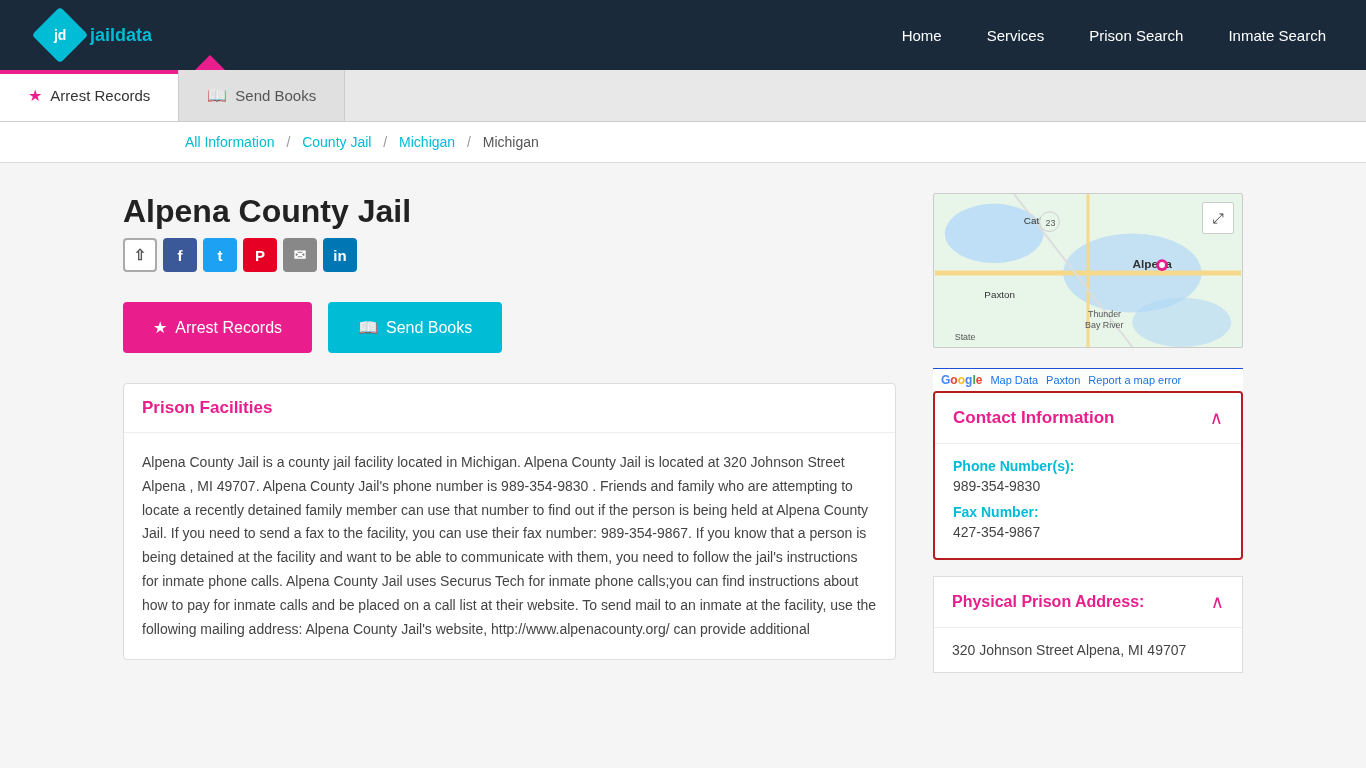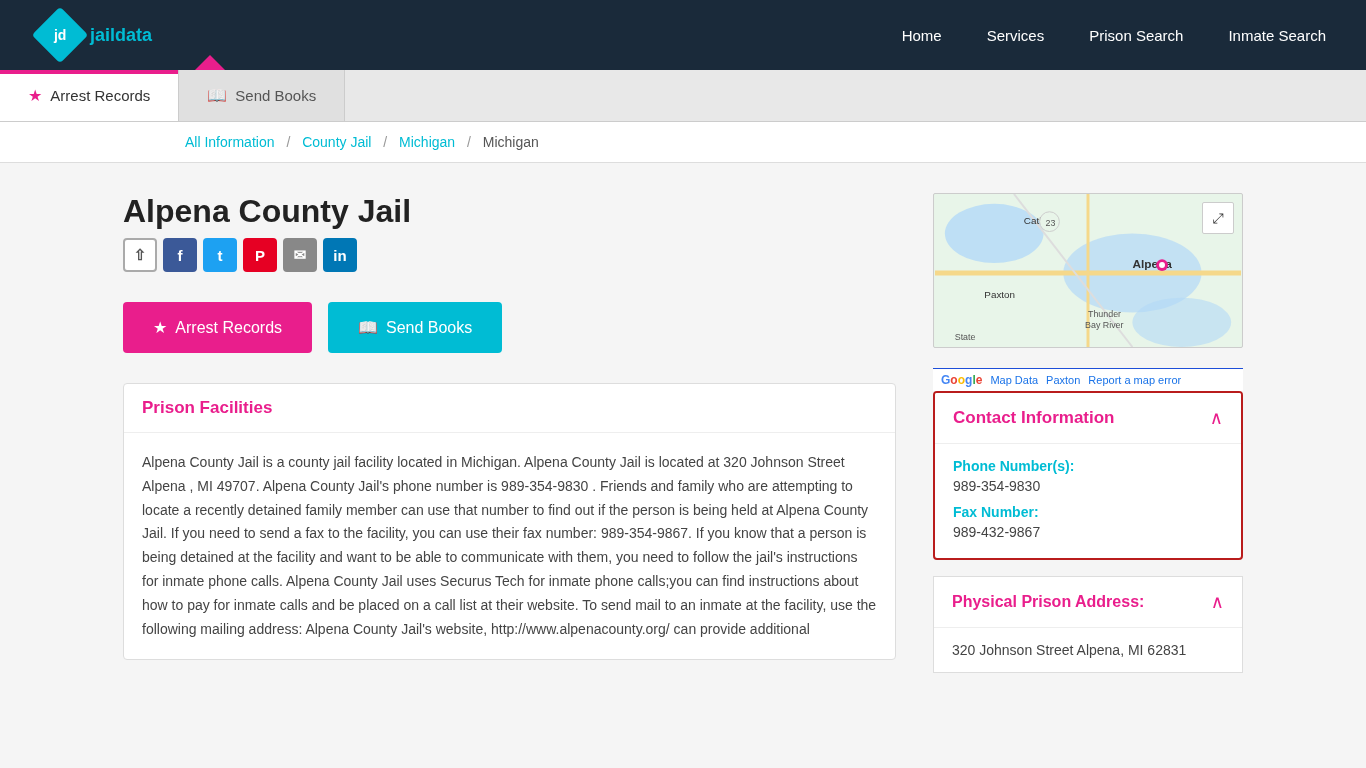--- a/index.html
+++ b/index.html
@@ -456,28 +456,28 @@
 
     <div class="contact-card">
       <div class="contact-card-header">
         <h3>Contact Information</h3>
         <span class="chevron-icon">∧</span>
       </div>
       <div class="contact-card-body">
         <div class="contact-label">Phone Number(s):</div>
         <div class="contact-value">989-354-9830</div>
         <div class="contact-label">Fax Number:</div>
-        <div class="contact-value">989-432-9867</div>
+        <div class="contact-value">427-354-9867</div>
       </div>
     </div>
 
     <div class="address-card">
       <div class="address-card-header">
         <h3>Physical Prison Address:</h3>
         <span class="chevron-icon">∧</span>
       </div>
       <div class="address-card-body">
-        <span>320 Johnson Street Alpena, MI 62831</span>
+        <span>320 Johnson Street Alpena, MI 49707</span>
       </div>
     </div>
 
   </div>
 </div>
 
 </body></html>

